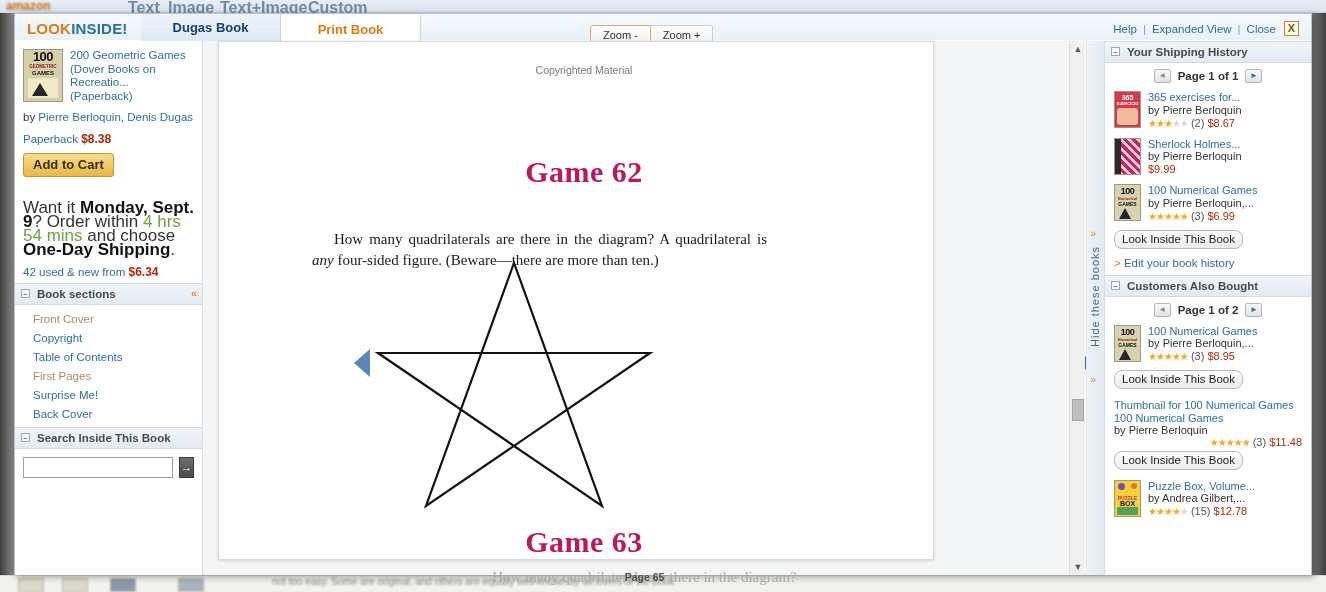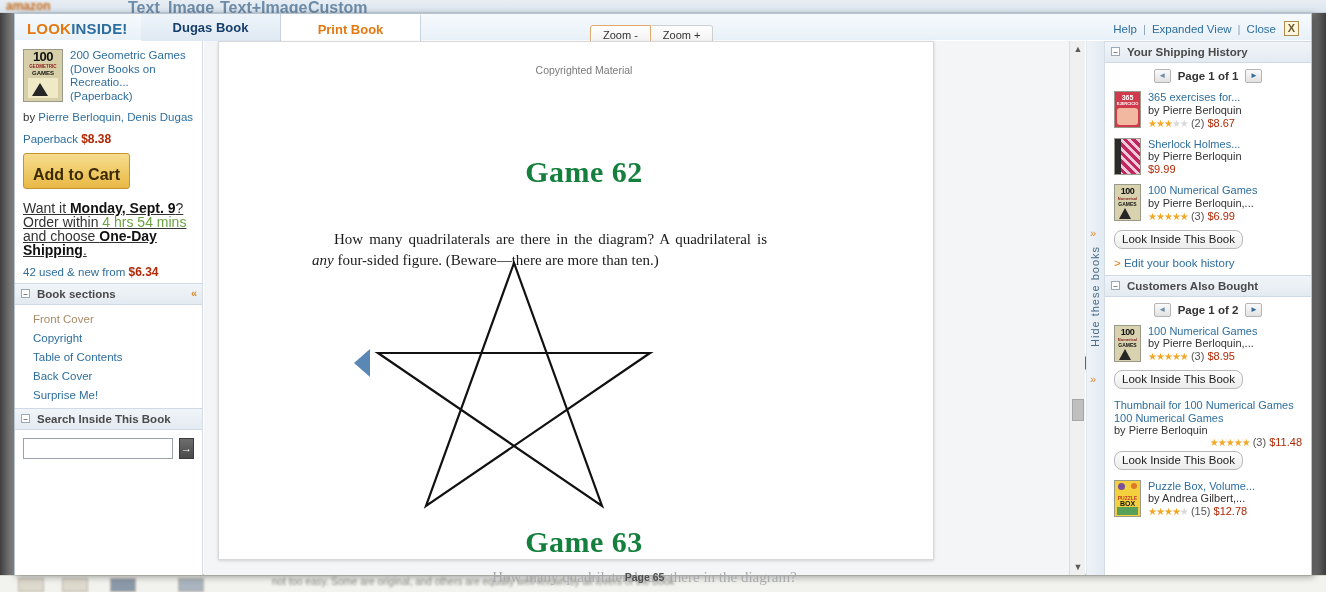--- a/index.html
+++ b/index.html
@@ -180,28 +180,28 @@
     font-size:11.5px; line-height:14px; color:#2e6e9e;
     margin-top:7px; cursor:pointer;
   }
   .byline .by { color:#333; }
   .fmtrow { margin-top:8px; font-size:11.5px; }
   .fmtrow .fmt { color:#2e6e9e; cursor:pointer; }
   .fmtrow .price { color:#b12704; font-weight:bold; font-size:12px; }
   .addcart {
     margin-top:7px;
     display:inline-block;
-    font-size:16px; font-weight:bold; color:#3a2a00;
-    padding:12px 9px 4px 9px;
+    font-size:13px; font-weight:bold; color:#3a2a00;
+    padding:3px 9px 4px 9px;
     background: linear-gradient(#f7dd8f,#e8b844);
     border:1px solid #c39434; border-radius:3px;
     cursor:pointer;
   }
   .wantit {
-    margin-top:12px; font-size:14px; line-height:14px; color:#333;text-decoration:underline;
+    margin-top:24px; font-size:17px; line-height:14px; color:#333;
   }
   .wantit b { color:#111; }
   .wantit .grn { color:#6aa342; }
   .usednew {
     margin-top:8px; font-size:11.5px; color:#2e6e9e; cursor:pointer;
   }
   .usednew .price2 { color:#b12704; font-weight:bold; font-size:12px; }
 
   .sechdr {
     position:relative;
@@ -254,21 +254,21 @@
   }
   .page-inner { position:relative; width:100%; height:100%;margin-left:8px; }
   .copyright-mat {
     position:absolute; top:22px; left:0; right:0;
     text-align:center; font-size:10.5px; color:#7a7a7a;
   }
   .game-hd {
     position:absolute; left:0; right:0;
     text-align:center;
     font-family:"Liberation Serif", serif;
-    font-weight:bold; font-size:30px; color:#15803d;
+    font-weight:bold; font-size:30px; color:#be185d;
     letter-spacing:.5px;
   }
   .game62 { top:113px; }
   .game63 { top:483px; }
   .ptext {
     position:absolute; left:85px; width:455px; top:187px;
     font-family:"Liberation Serif", serif;
     font-size:15px; line-height:21px; color:#1a1a1a;
     text-align:justify;
   }
@@ -478,22 +478,23 @@
       <div class="sechdr">
         <span class="minus-box">–</span>
         <span>Book sections</span>
         <span class="collapse-arrows">«</span>
       </div>
 
       <div class="seclist">
         <div class="dim">Front Cover</div>
         <div>Copyright</div>
         <div>Table of Contents</div>
+        <div class="dim">First Pages</div>
+        <div>Surprise Me!</div>
         <div>Back Cover</div>
-        <div>Surprise Me!</div>
       </div>
 
       <div class="sechdr">
         <span class="minus-box">–</span>
         <span>Search Inside This Book</span>
       </div>
       <div class="searchbox">
         <input type="text" placeholder="" style="">
         <div class="gobtn">→</div>
       </div>

